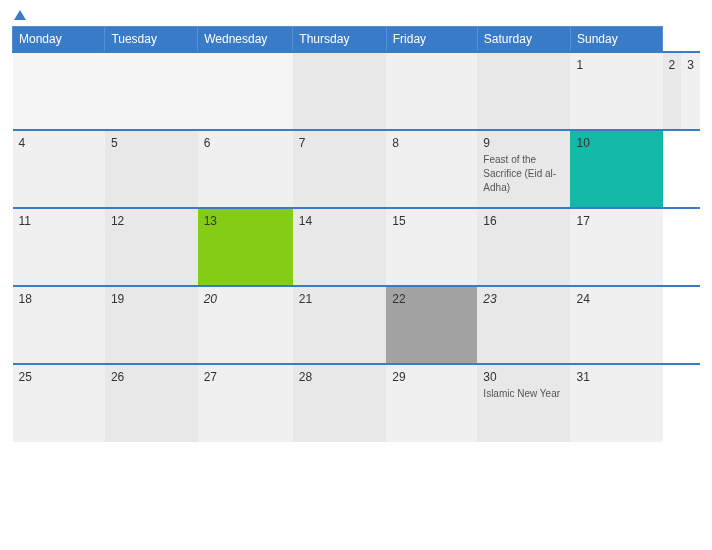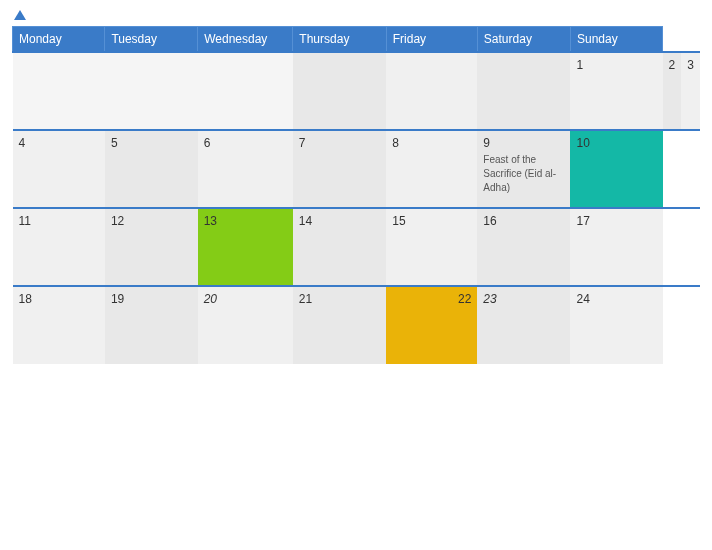--- a/index.html
+++ b/index.html
@@ -219,25 +219,46 @@
           </td>
           <td style="background: rgb(232, 232, 232);">
             <span class="day-num">19</span>
           </td>
           <td style="background: rgb(240, 240, 240); font-style: italic;">
             <span class="day-num">20</span>
           </td>
           <td style="background: rgb(232, 232, 232);">
             <span class="day-num">21</span>
           </td>
-          <td style="background: #eab308; text-align: right;">
+          <td style="background: #a3a3a3;">
             <span class="day-num">22</span>
           </td>
           <td style="background: rgb(232, 232, 232); font-style: italic;">
             <span class="day-num">23</span>
           </td>
           <td style="background: rgb(240, 240, 240);">
             <span class="day-num">24</span>
+          </td>
+        </tr>
+        <tr>
+          <td style="background: rgb(240, 240, 240);">
+            <span class="day-num">25</span>
+          </td>
+          <td style="background: rgb(232, 232, 232);">
+            <span class="day-num">26</span>
+          </td>
+          <td style="background: rgb(240, 240, 240);">
+            <span class="day-num">27</span>
+          </td>
+          <td style="background: rgb(232, 232, 232);">
+            <span class="day-num">28</span>
+          </td>
+          <td style="background: rgb(240, 240, 240);">
+            <span class="day-num">29</span>
+          </td>
+          <td style="background: rgb(232, 232, 232);"><span class="day-num">30</span><span class="event-text">Islamic New Year</span></td>
+          <td style="background: rgb(240, 240, 240);">
+            <span class="day-num">31</span>
           </td>
         </tr>
       </tbody>
   </table>
 </div>
 
 </body></html>

